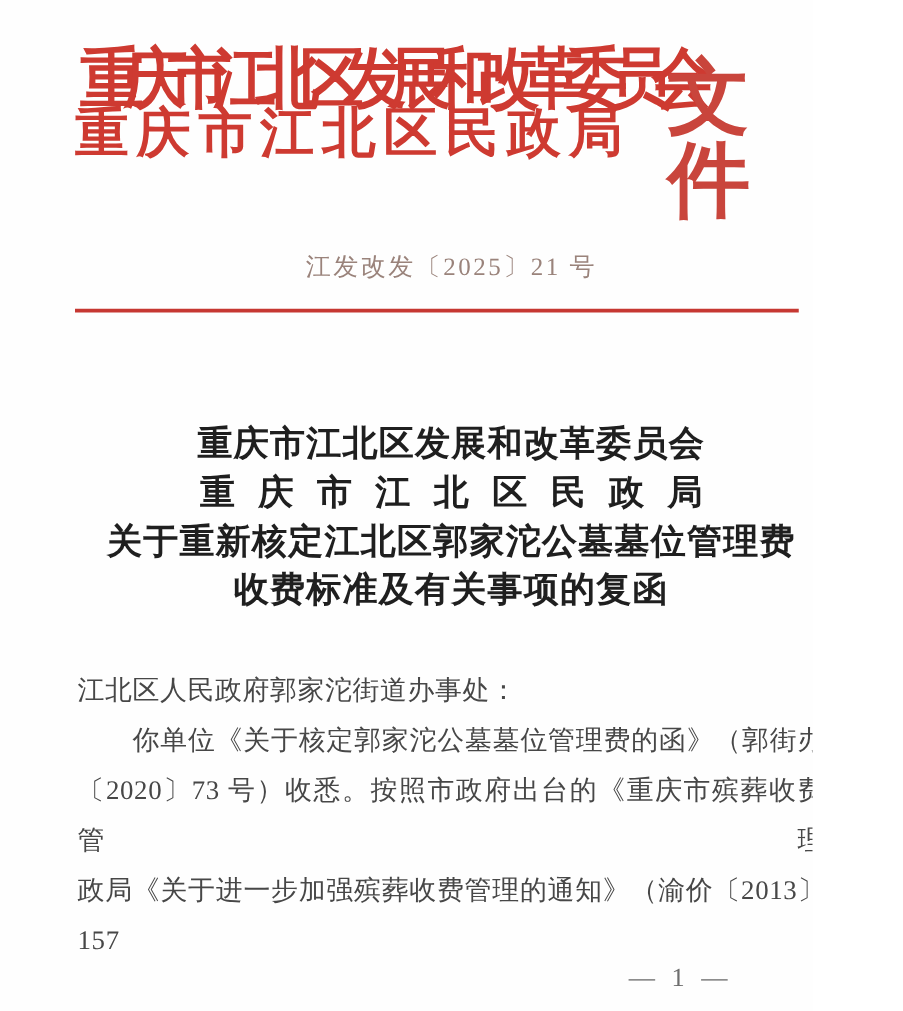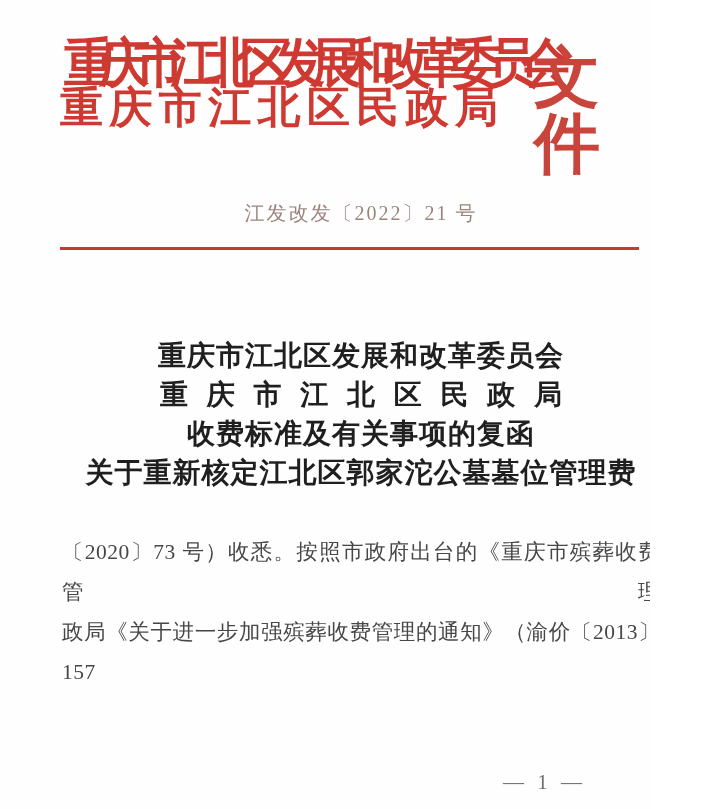--- a/index.html
+++ b/index.html
@@ -122,32 +122,34 @@
 </style>
 </head>
 <body>
 
 <div class="page">
 
   <div class="agency-line1">重庆市江北区发展和改革委员会</div>
   <div class="agency-line2">重庆市江北区民政局</div>
   <div class="doc-type-label">文件</div>
 
-  <div class="reference-number">江发改发〔2022〕21 号</div>
+  <div class="reference-number">江发改发〔2025〕21 号</div>
 
   <div class="red-rule"></div>
 
   <div class="title-block">
     <div class="title-line">重庆市江北区发展和改革委员会</div>
     <div class="title-line spread">重庆市江北区民政局</div>
+    <div class="title-line">关于重新核定江北区郭家沱公墓墓位管理费</div>
     <div class="title-line">收费标准及有关事项的复函</div>
-    <div class="title-line">关于重新核定江北区郭家沱公墓墓位管理费</div>
   </div>
 
   <div class="body-block">
+    <div class="salutation">江北区人民政府郭家沱街道办事处：</div>
+    <div class="body-line indent-first">你单位《关于核定郭家沱公墓墓位管理费的函》（郭街办</div>
     <div class="body-line">〔2020〕73 号）收悉。按照市政府出台的《重庆市殡葬收费管理</div>
     <div class="body-line">政局《关于进一步加强殡葬收费管理的通知》（渝价〔2013〕157</div>
 
   </div>
 
   <div class="page-number">— 1 —</div>
 
 </div>
 
 </body></html>

